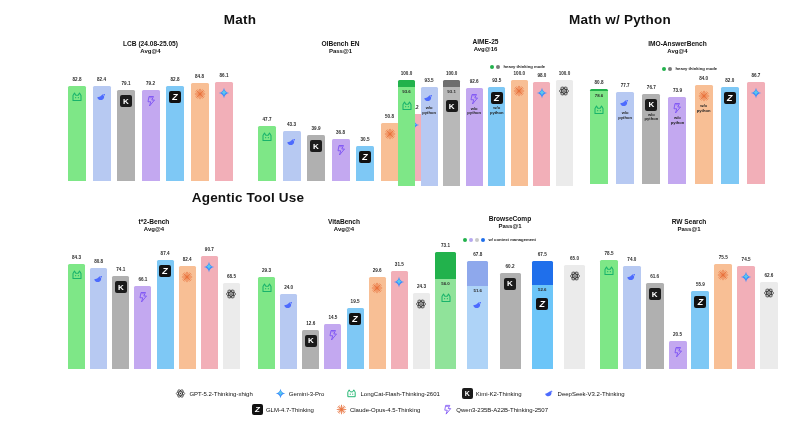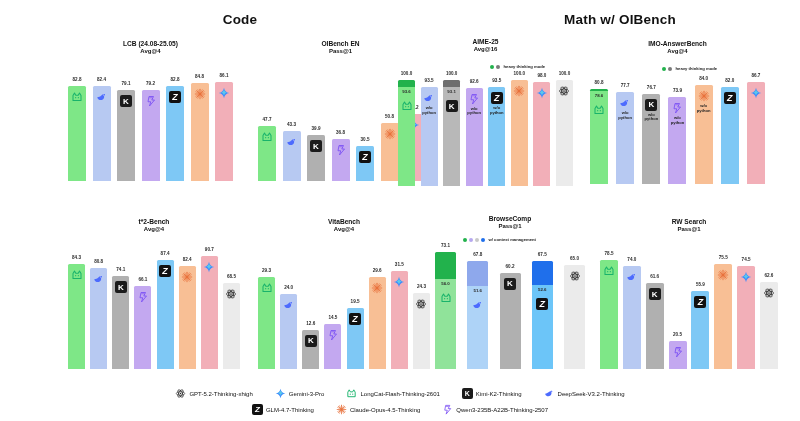--- a/index.html
+++ b/index.html
@@ -93,22 +93,23 @@
     width:100%; height:100%; border-radius:2px;
     display:flex; align-items:center; justify-content:center;
     font-weight:bold; color:#fff;
   }
 </style>
 </head>
 <body>
 
 <div id="root">
 
-  <div class="sec-title" style="left:160px;top:12px;width:160px;">Code</div>
-  <div class="sec-title" style="left:520px;top:12px;width:200px;">Math w/ OIBench</div>
+  <div class="sec-title" style="left:160px;top:12px;width:160px;">Math</div>
+  <div class="sec-title" style="left:520px;top:12px;width:200px;">Math w/ Python</div>
+  <div class="sec-title" style="left:148px;top:190px;width:200px;">Agentic Tool Use</div>
 
   <div id="panels">
       <div class="panel" style="left: 68px; top: 40px; width: 165px; height: 141px;">
         <div class="panel-head">
           <div class="panel-title">LCB (24.08-25.05)</div>
           <div class="panel-sub">Avg@4</div>
         </div>
         <div class="plot" style="height: 115px;">
           <div class="barwrap" style="width: 18px;">
             <div class="bar" style="height: 95.22px; background: rgb(126, 231, 135);">

